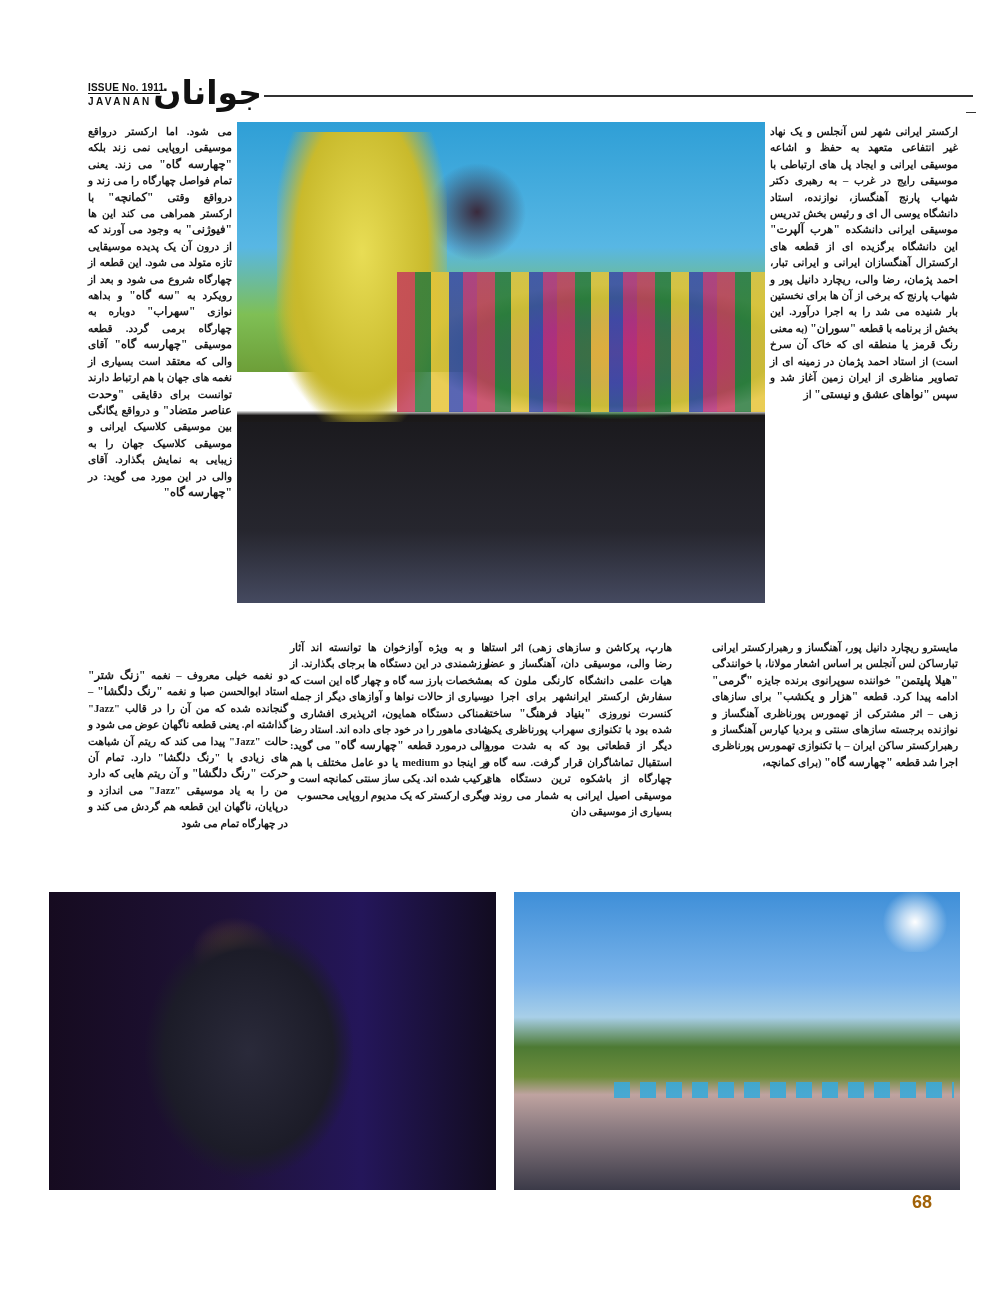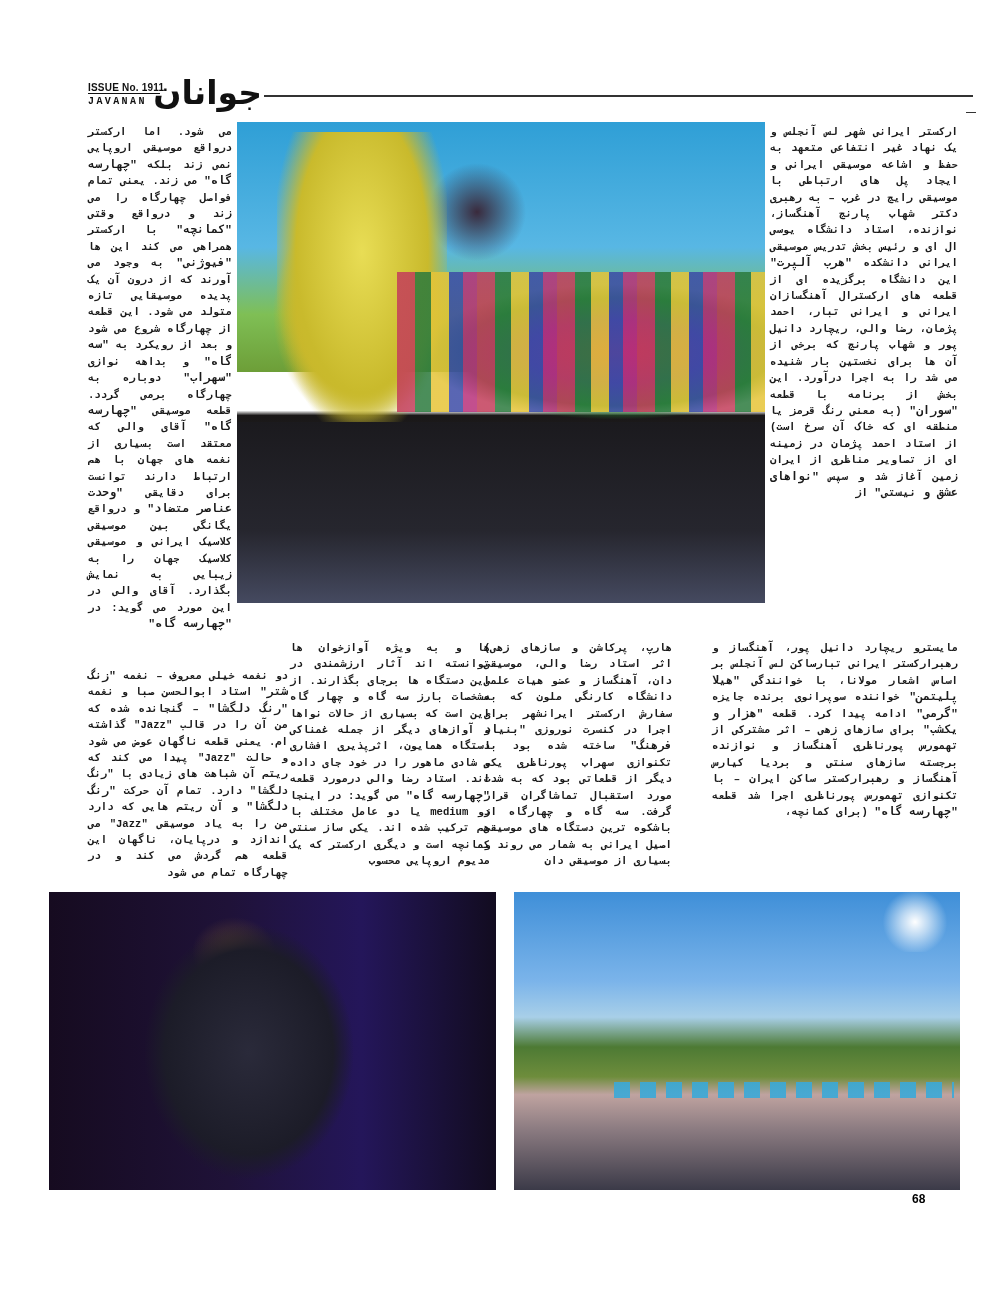--- a/index.html
+++ b/index.html
@@ -1,25 +1,25 @@
 <!DOCTYPE html>
 <html><head>
 <meta charset="utf-8">
 <style>
   html, body { margin:0; padding:0; background:#ffffff; }
   body { width:1000px; height:1290px; position:relative; overflow:hidden; font-family:"DejaVu Sans", sans-serif; color:#111; }
   .header { position:absolute; left:88px; top:82px; width:885px; height:30px; }
   .issue { position:absolute; left:0; top:0; font-family:"Liberation Sans", sans-serif; font-weight:bold; font-size:10px; letter-spacing:0.2px; }
   .issue-rule { position:absolute; left:0; top:11px; width:72px; height:1px; background:#111; }
-  .brand-en { position:absolute; left:0; top:14px; font-family:Liberation Mono, monospace; font-weight:bold; font-size:10px; letter-spacing:2.4px; }
+  .brand-en { position:absolute; left:0; top:14px; font-family:Liberation Sans, sans-serif; font-weight:bold; font-size:10px; letter-spacing:2.4px; }
   .logo { position:absolute; left:78px; top:-4px; width:96px; height:30px; font-family:"DejaVu Sans", sans-serif; font-weight:900; font-size:33px; line-height:30px; color:#111; direction:rtl; text-align:center; }
   .head-rule { position:absolute; left:176px; top:13px; width:709px; height:2px; background:#333; }
   .head-tick { position:absolute; left:878px; top:30px; width:10px; height:1px; background:#333; }
 
-  .col { position:absolute; direction:rtl; text-align:justify; text-align-last:right; font-family:Liberation Mono, monospace; font-weight:bold; font-size:10.6px; line-height:16.4px; color:#1a1a1a; }
+  .col { position:absolute; direction:rtl; text-align:justify; text-align-last:right; font-family:Liberation Serif, serif; font-weight:bold; font-size:10.6px; line-height:16.4px; color:#1a1a1a; }
   .col p { margin:0; }
   .col b { font-weight:900; font-size:11.6px; }
 
   .photo { position:absolute; overflow:hidden; }
   .photo-main { left:237px; top:122px; width:528px; height:481px;
     background:
       radial-gradient(ellipse 120px 160px at 120px 190px, #d9c93a 0%, #c8b52a 50%, transparent 70%),
       radial-gradient(ellipse 70px 70px at 240px 90px, #3a2a3c 0%, transparent 70%),
       radial-gradient(ellipse 260px 90px at 380px 230px, #b02a6a 0%, #5a3b9a 35%, #2c8a3a 60%, transparent 75%),
       linear-gradient(180deg, #2f9fd6 0%, #58b7e4 26%, #7fbf55 40%, #6d9e38 52%, transparent 52%),
@@ -29,21 +29,21 @@
   .photo-main .screen-people { position:absolute; left:160px; top:150px; width:368px; height:140px; background:repeating-linear-gradient(90deg,#c33d5a 0 18px,#2b7a3d 18px 34px,#e6c437 34px 52px,#3c4ba6 52px 66px,#b8307a 66px 80px); opacity:0.85; }
   .photo-main .dancer { position:absolute; left:40px; top:10px; width:170px; height:300px; background:radial-gradient(ellipse at 50% 40%, #e8dd55 0%, #c9ba2c 55%, rgba(0,0,0,0) 75%); }
   .photo-left { left:49px; top:892px; width:447px; height:298px; background:
       radial-gradient(ellipse 140px 170px at 200px 160px, #2a2a3a 0%, #1c1c28 60%, transparent 75%),
       radial-gradient(ellipse 60px 50px at 185px 60px, #5c4232 0%, transparent 70%),
       linear-gradient(90deg, #160b20 0%, #1f1238 40%, #24165a 70%, #120c20 100%); }
   .photo-right { left:514px; top:892px; width:446px; height:298px; background:
       linear-gradient(180deg, #3f8fd8 0%, #7bb4ea 30%, #a8cfe8 42%, #4d7a34 52%, #6e8d3c 62%, #bfa3a0 68%, #8a7a80 80%, #3b3a48 100%); }
   .photo-right .sun { position:absolute; right:10px; top:0; width:70px; height:60px; background:radial-gradient(circle, #ffffff 0%, rgba(255,255,255,0.6) 30%, rgba(255,255,255,0) 70%); }
   .photo-right .tents { position:absolute; left:100px; top:190px; width:340px; height:16px; background:repeating-linear-gradient(90deg,#3aa9d8 0 16px, transparent 16px 26px); opacity:0.9; }
-  .page-number { position:absolute; left:912px; top:1192px; font-family:"Liberation Sans", sans-serif; font-weight:bold; font-size:12px; color:#000000; }
+  .page-number { position:absolute; left:912px; top:1192px; font-family:"Liberation Sans", sans-serif; font-weight:bold; font-size:18px; color:#a16207; }
 </style>
 </head>
 <body>
 
 <div class="header">
   <div class="issue">ISSUE No. 1911</div>
   <div class="issue-rule"></div>
   <div class="brand-en">JAVANAN</div>
   <div class="logo">جوانان</div>
   <div class="head-rule"></div>

